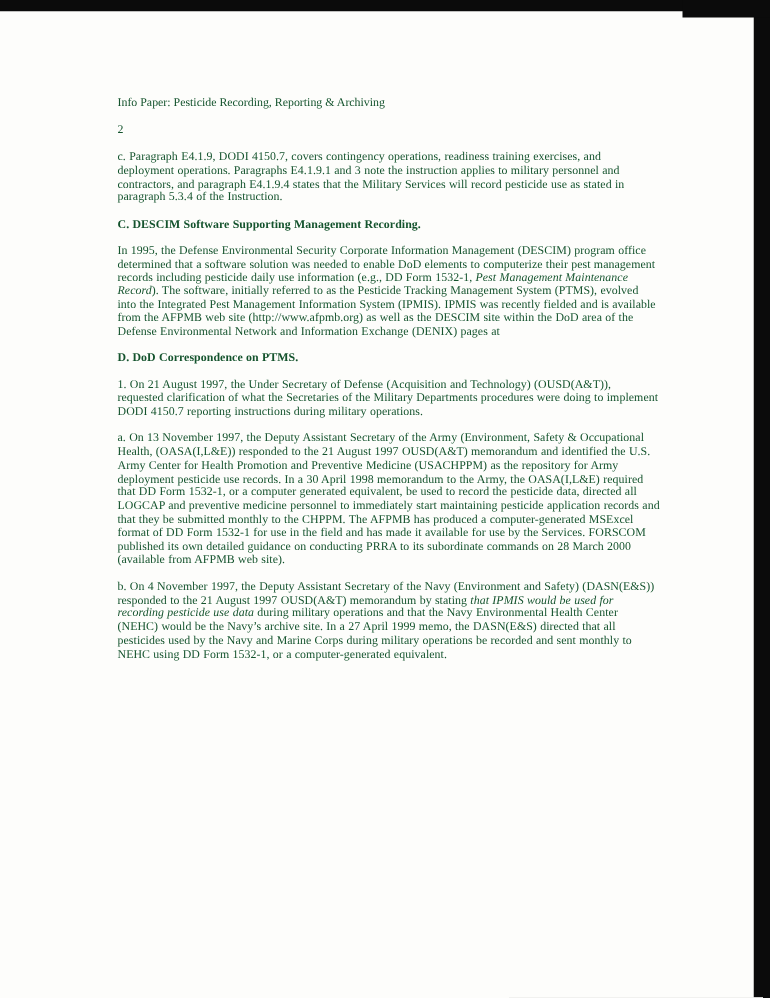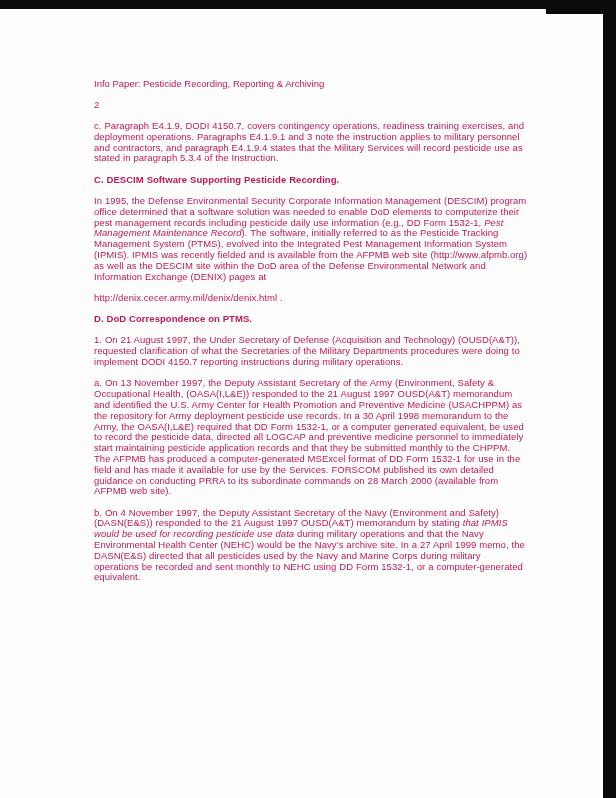--- a/index.html
+++ b/index.html
@@ -6,22 +6,22 @@
     margin: 0;
     padding: 0;
     background: #e8e8e6;
   }
   .scan {
     position: relative;
     width: 616px;
     height: 798px;
     background: #fdfdfb;
     overflow: hidden;
-    font-family: Liberation Sans, sans-serif;
-    color: #be185d;
+    font-family: Liberation Serif, serif;
+    color: #14532d;
   }
   .scan-edge-top {
     position: absolute;
     top: 0; left: 0;
     width: 616px; height: 9px;
     background: #0b0b0b;
   }
   .scan-edge-right {
     position: absolute;
     top: 0; right: 0;
@@ -66,22 +66,21 @@
 <div class="scan">
   <div class="scan-edge-top"></div>
   <div class="scan-edge-right"></div>
   <div class="scan-corner"></div>
 
   <div class="content">
     <div class="doc-header">Info Paper: Pesticide Recording, Reporting &amp; Archiving</div>
     <div class="page-number">2</div>
     <div id="blocks">
         <div class="block paragraph"><span>c. Paragraph E4.1.9, DODI 4150.7, covers contingency operations, readiness training exercises, and deployment operations. Paragraphs E4.1.9.1 and 3 note the instruction applies to military personnel and contractors, and paragraph E4.1.9.4 states that the Military Services will record pesticide use as stated in paragraph 5.3.4 of the Instruction.</span></div>
-        <div class="block heading"><span>C. DESCIM Software Supporting Pesticide Recording.</span></div>
+        <div class="block heading"><span>C. DESCIM Software Supporting Management Recording.</span></div>
         <div class="block paragraph"><span>In 1995, the Defense Environmental Security Corporate Information Management (DESCIM) program office determined that a software solution was needed to enable DoD elements to computerize their pest management records including pesticide daily use information (e.g., DD Form 1532-1, </span><span class="italic">Pest Management Maintenance Record</span><span>). The software, initially referred to as the Pesticide Tracking Management System (PTMS), evolved into the Integrated Pest Management Information System (IPMIS). IPMIS was recently fielded and is available from the AFPMB web site (http://www.afpmb.org) as well as the DESCIM site within the DoD area of the Defense Environmental Network and Information Exchange (DENIX) pages at</span></div>
-        <div class="block paragraph"><span>http://denix.cecer.army.mil/denix/denix.html .</span></div>
         <div class="block heading"><span>D. DoD Correspondence on PTMS.</span></div>
         <div class="block paragraph"><span>1. On 21 August 1997, the Under Secretary of Defense (Acquisition and Technology) (OUSD(A&amp;T)), requested clarification of what the Secretaries of the Military Departments procedures were doing to implement DODI 4150.7 reporting instructions during military operations.</span></div>
         <div class="block paragraph"><span>a. On 13 November 1997, the Deputy Assistant Secretary of the Army (Environment, Safety &amp; Occupational Health, (OASA(I,L&amp;E)) responded to the 21 August 1997 OUSD(A&amp;T) memorandum and identified the U.S. Army Center for Health Promotion and Preventive Medicine (USACHPPM) as the repository for Army deployment pesticide use records. In a 30 April 1998 memorandum to the Army, the OASA(I,L&amp;E) required that DD Form 1532-1, or a computer generated equivalent, be used to record the pesticide data, directed all LOGCAP and preventive medicine personnel to immediately start maintaining pesticide application records and that they be submitted monthly to the CHPPM. The AFPMB has produced a computer-generated MSExcel format of DD Form 1532-1 for use in the field and has made it available for use by the Services. FORSCOM published its own detailed guidance on conducting PRRA to its subordinate commands on 28 March 2000 (available from AFPMB web site).</span></div>
         <div class="block paragraph"><span>b. On 4 November 1997, the Deputy Assistant Secretary of the Navy (Environment and Safety) (DASN(E&amp;S)) responded to the 21 August 1997 OUSD(A&amp;T) memorandum by stating </span><span class="italic">that IPMIS would be used for recording pesticide use data</span><span> during military operations and that the Navy Environmental Health Center (NEHC) would be the Navy’s archive site. In a 27 April 1999 memo, the DASN(E&amp;S) directed that all pesticides used by the Navy and Marine Corps during military operations be recorded and sent monthly to NEHC using DD Form 1532-1, or a computer-generated equivalent.</span></div>
       </div>
   </div>
 </div>
 
 </body></html>

